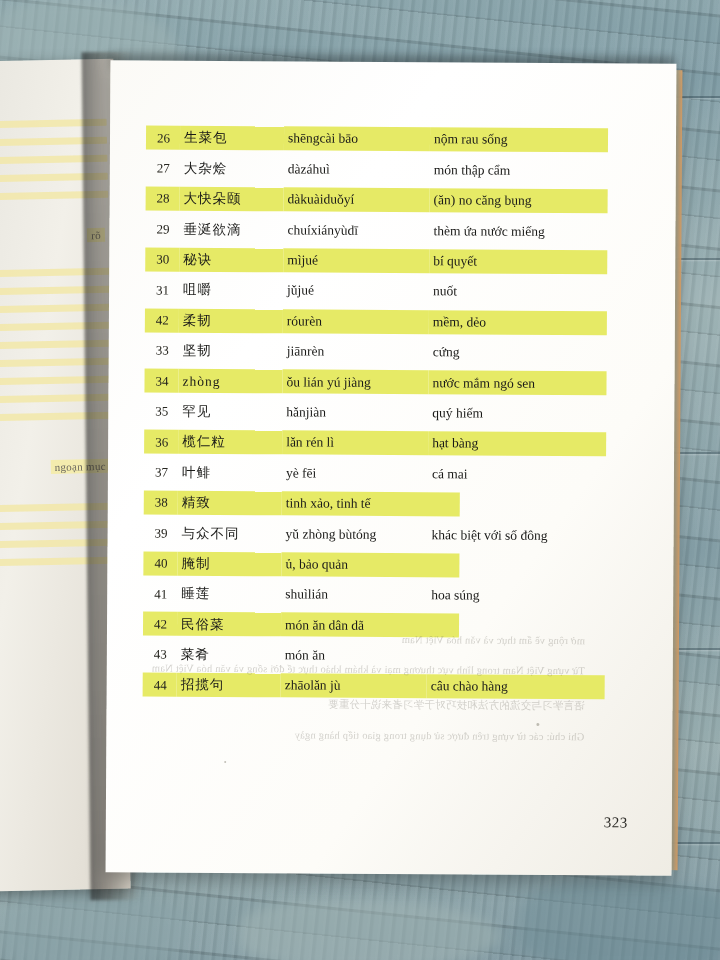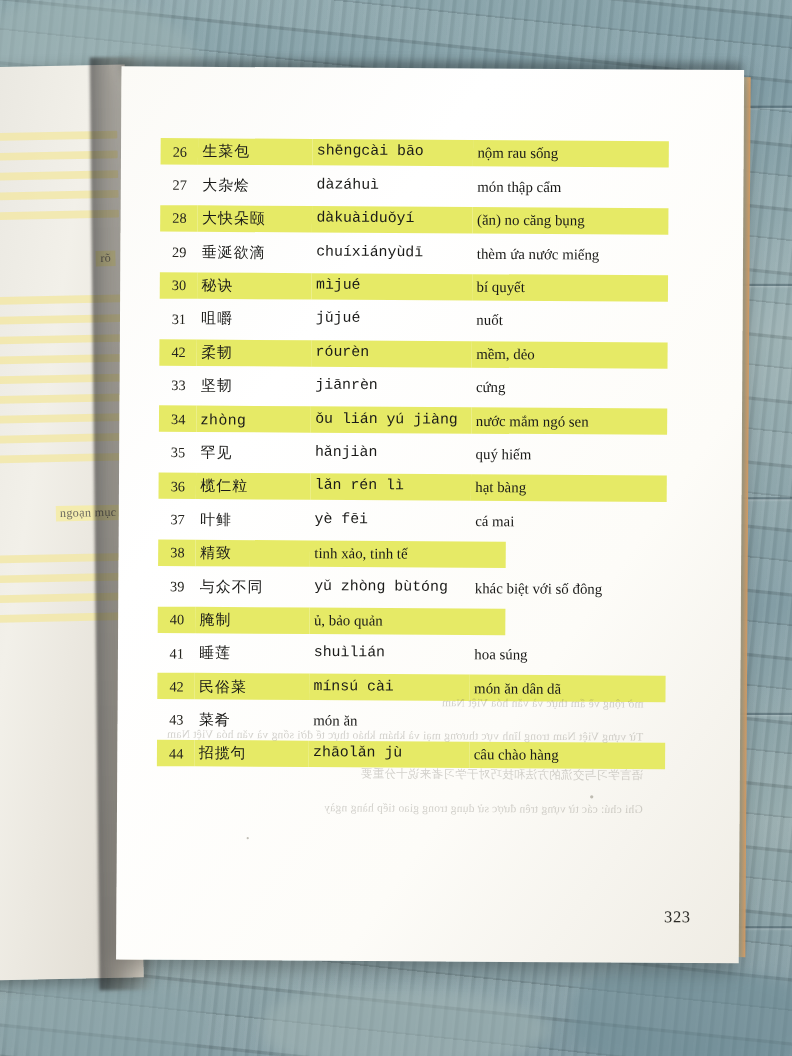--- a/index.html
+++ b/index.html
@@ -175,31 +175,30 @@
   .c-num {
     width: 34px;
     justify-content: flex-end;
     padding-right: 10px;
     font-size: 13px;
     color: #26251f;
   }
   .c-hanzi {
     width: 104px;
     padding-left: 4px;
-    font-family: Liberation Sans, sans-serif;
+    font-family: Liberation Serif, serif;
     font-size: 13.5px;
     letter-spacing: 1px;
     color: #1a1a18;
   }
   .c-pinyin {
     width: 146px;
     padding-left: 4px;
     font-size: 13.5px;
     color: #1a1a18;
-    font-family: Liberation Mono, monospace;
   }
   .c-viet {
     width: 178px;
     padding-left: 4px;
     font-size: 13.5px;
     color: #1a1a18;
   }
   
   .bleed {
     position: absolute;
@@ -211,21 +210,21 @@
     line-height: 16px;
     letter-spacing: 0.2px;
     transform: scaleX(-1);
   }
   .bleed .b2 { margin-top: 14px; }
   .bleed .b3 { margin-top: 18px; font-family: "DejaVu Sans", sans-serif; }
   .bleed .b4 { margin-top: 16px; }
   .page-number {
     position: absolute;
     right: 44px;
-    bottom: 32px;
+    bottom: 44px;
     font-size: 15px;
     color: #2b2a26;
     letter-spacing: 0.5px;
     font-family: Liberation Serif, serif;
   }
   .speck {
     position: absolute;
     width: 3px;
     height: 3px;
     border-radius: 50%;
@@ -397,21 +396,20 @@
         <div class="row">
           <div class="cell c-num">41</div>
           <div class="cell c-hanzi">睡莲</div>
           <div class="cell c-pinyin">shuìlián</div>
           <div class="cell c-viet">hoa súng</div>
         </div>
 
         <div class="row hl">
           <div class="cell c-num">42</div>
           <div class="cell c-hanzi">民俗菜</div>
-          <div class="cell c-pinyin">mínsú cài</div>
           <div class="cell c-viet">món ăn dân dã</div>
         </div>
 
         <div class="row">
           <div class="cell c-num">43</div>
           <div class="cell c-hanzi">菜肴</div>
           <div class="cell c-viet">món ăn</div>
         </div>
 
         <div class="row hl">

